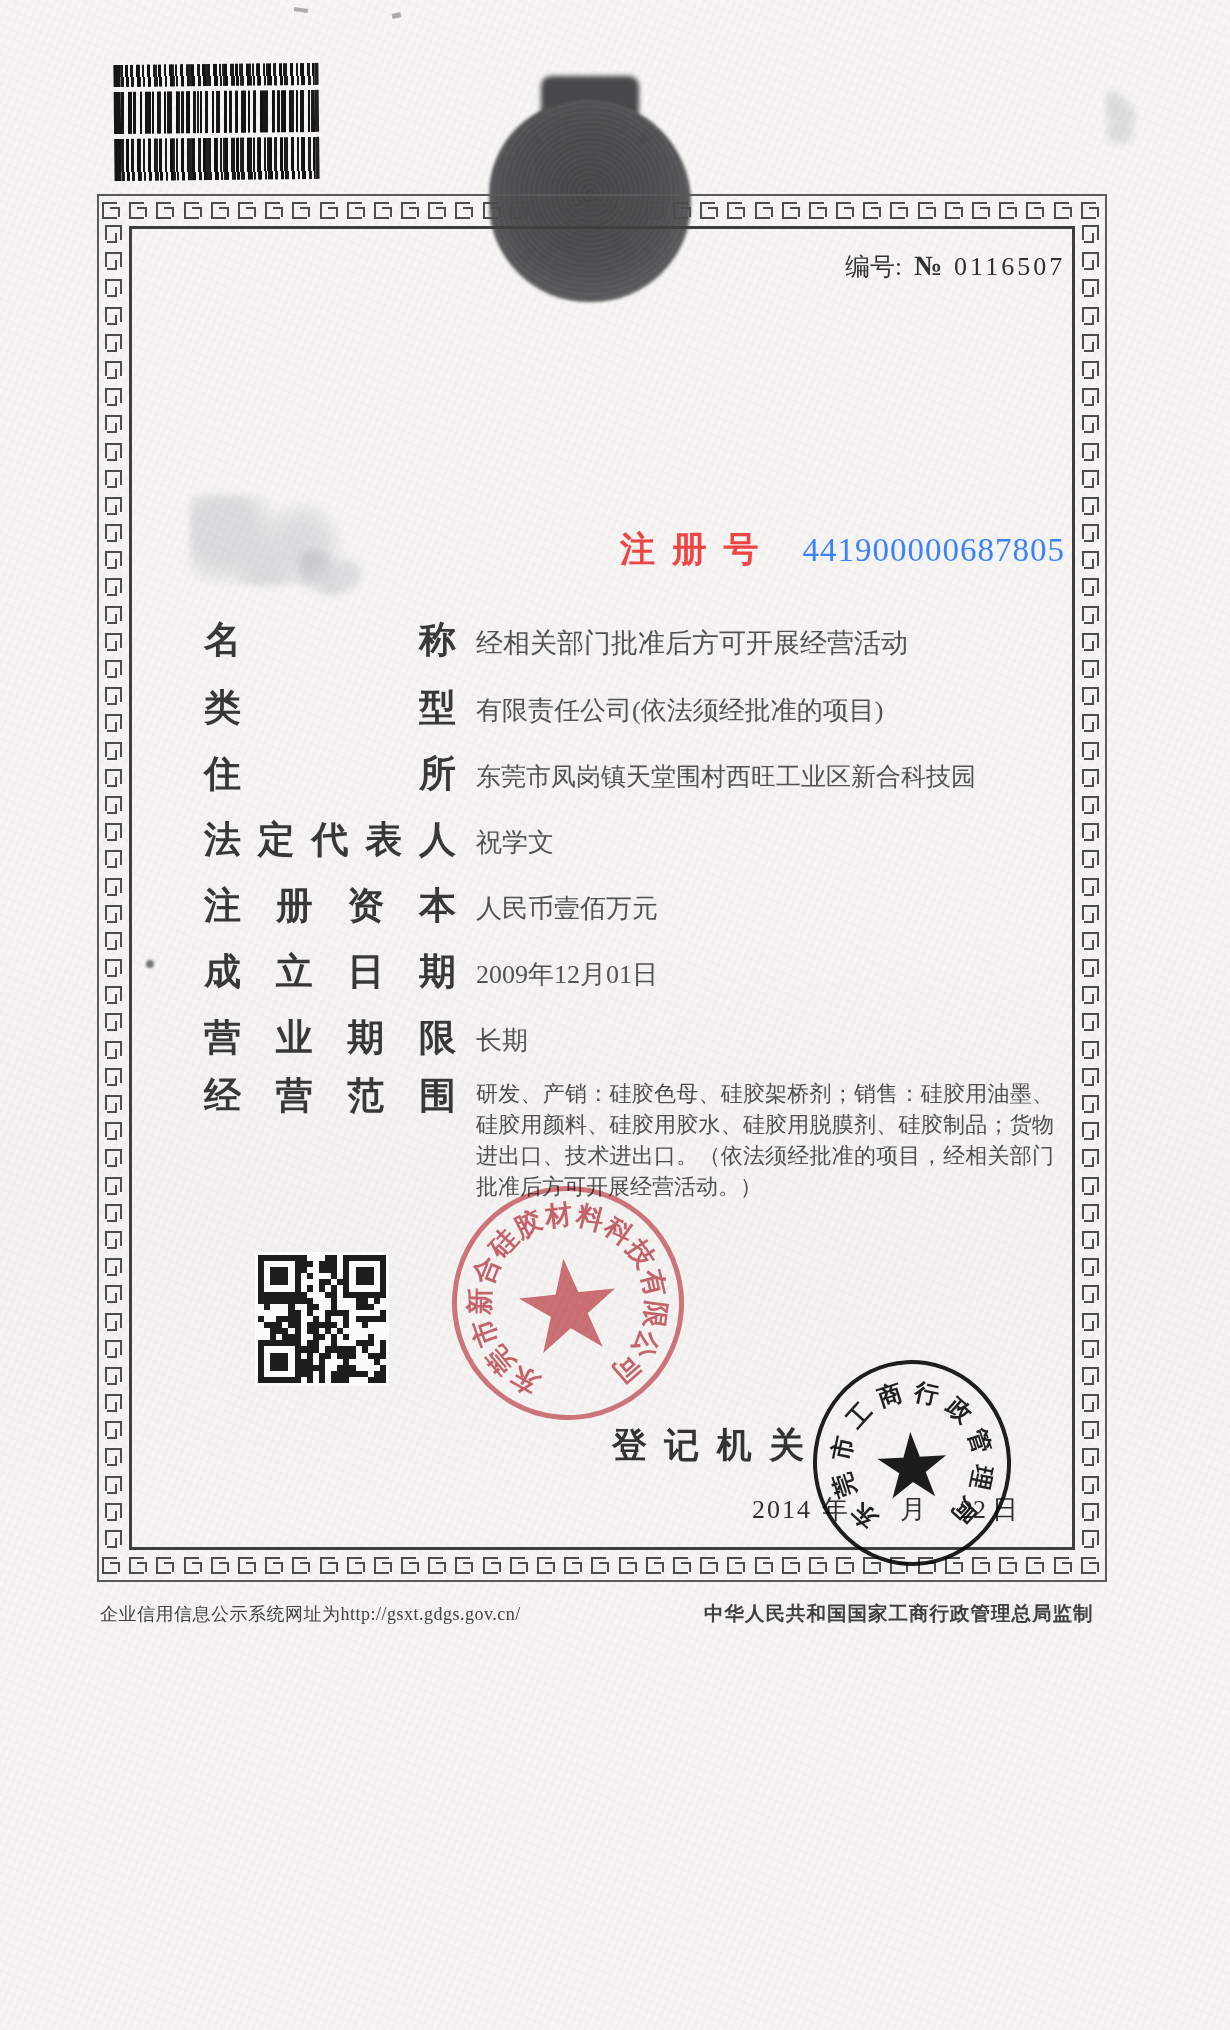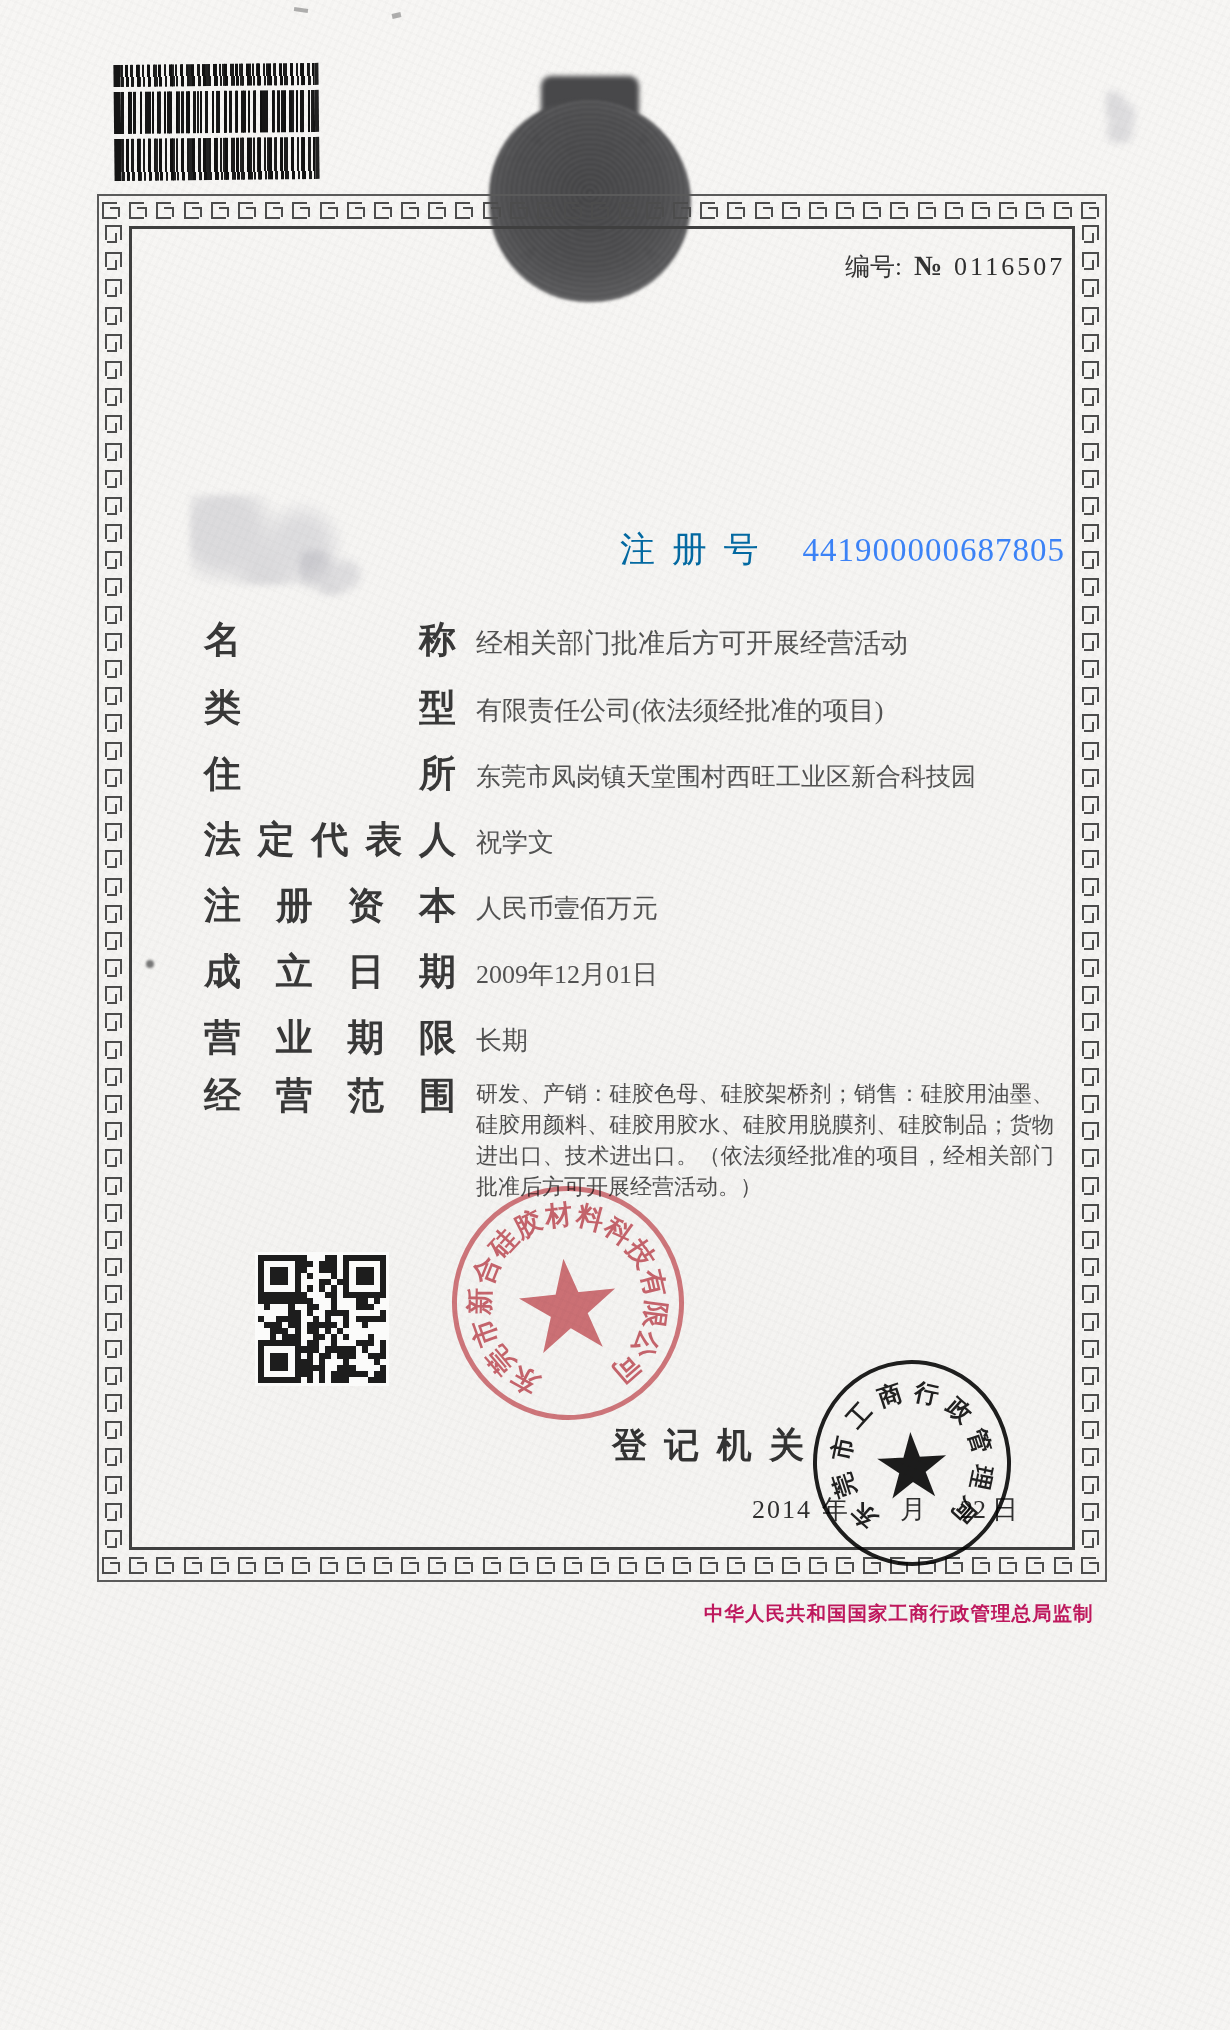--- a/index.html
+++ b/index.html
@@ -59,21 +59,21 @@
 
   
   .serial{position:absolute;left:845px;top:250px;display:flex;align-items:baseline;gap:12px;
     font-size:25px;color:#333;}
   .serial .pfx{font-weight:700;font-size:28px;}
   .serial .num{letter-spacing:3px;font-size:26px;color:#2f2f2f;}
   .title{position:absolute;left:286px;top:322px;font-family:"Liberation Sans","DejaVu Sans",sans-serif;
     font-weight:800;font-size:128px;letter-spacing:50px;color:#2e2e2e;white-space:nowrap;
     text-shadow:0 0 1px rgba(60,60,60,.6);}
   .regno{position:absolute;left:620px;top:526px;display:flex;align-items:baseline;gap:40px;}
-  .regno .lab{font-size:35px;color:#0369a1;font-weight:400;letter-spacing:4px;}
+  .regno .lab{font-size:35px;color:#ef4444;font-weight:700;letter-spacing:4px;}
   .regno .num{font-size:33px;color:#3b82f6;letter-spacing:1px;}
 
   
   .frow{position:absolute;left:204px;width:850px;}
   .flabel{position:absolute;left:0;top:0;width:252px;font-size:37px;line-height:44px;
     font-weight:600;color:#383838;}
   .char-justify{display:flex;justify-content:space-between;}
   .fvalue{position:absolute;left:272px;top:10px;width:578px;font-size:26px;line-height:30px;color:#525252;}
   .v-name{font-size:27px;}
   .v-addr{font-size:25px;}
@@ -100,21 +100,21 @@
   .registrar{position:absolute;left:612px;top:1422px;width:192px;font-size:35px;font-weight:600;color:#333;}
   .issue-date{position:absolute;left:752px;top:1492px;display:flex;align-items:baseline;font-size:26px;color:#2f2f2f;}
   .issue-date .y{letter-spacing:2px;}
   .issue-date .u1{margin-left:10px;}
   .issue-date .u2{margin-left:52px;}
   .issue-date .d{margin-left:34px;}
   .issue-date .u3{margin-left:6px;}
 
   
   .footer-left{position:absolute;left:100px;top:1602px;font-size:18px;color:#414141;letter-spacing:.5px;}
-  .footer-right{position:absolute;left:704px;top:1600px;font-size:19.5px;font-weight:600;color:#be185d;letter-spacing:1px;}
+  .footer-right{position:absolute;left:704px;top:1600px;font-size:19.5px;font-weight:600;color:#404040;letter-spacing:1px;}
 </style>
 </head>
 <body>
 
 <div id="page">
   <div class="noise"></div>
 
   <div class="topmark" style="left:294px;top:8px;width:14px;height:4px;transform:rotate(8deg);"></div>
   <div class="topmark" style="left:392px;top:13px;width:9px;height:5px;transform:rotate(-12deg);"></div>
   <div class="ghost" style="left:190px;top:495px;width:170px;height:90px;"></div>
@@ -669,14 +669,15 @@
     <span class="u2">月</span>
     <span class="d">22</span>
     <span class="u3">日</span>
   </div>
 
   <div class="seal seal-black">
     <span class="circ-text"></span>
     <span class="star">★</span>
   <span class="circ-ch" style="transform: rotate(-135deg) translateY(-71px);">东</span><span class="circ-ch" style="transform: rotate(-105deg) translateY(-71px);">莞</span><span class="circ-ch" style="transform: rotate(-75deg) translateY(-71px);">市</span><span class="circ-ch" style="transform: rotate(-45deg) translateY(-71px);">工</span><span class="circ-ch" style="transform: rotate(-15deg) translateY(-71px);">商</span><span class="circ-ch" style="transform: rotate(15deg) translateY(-71px);">行</span><span class="circ-ch" style="transform: rotate(45deg) translateY(-71px);">政</span><span class="circ-ch" style="transform: rotate(75deg) translateY(-71px);">管</span><span class="circ-ch" style="transform: rotate(105deg) translateY(-71px);">理</span><span class="circ-ch" style="transform: rotate(135deg) translateY(-71px);">局</span></div>
 
+  <div class="footer-left">企业信用信息公示系统网址为http://gsxt.gdgs.gov.cn/</div>
   <div class="footer-right">中华人民共和国国家工商行政管理总局监制</div>
 </div>
 
 </body></html>

